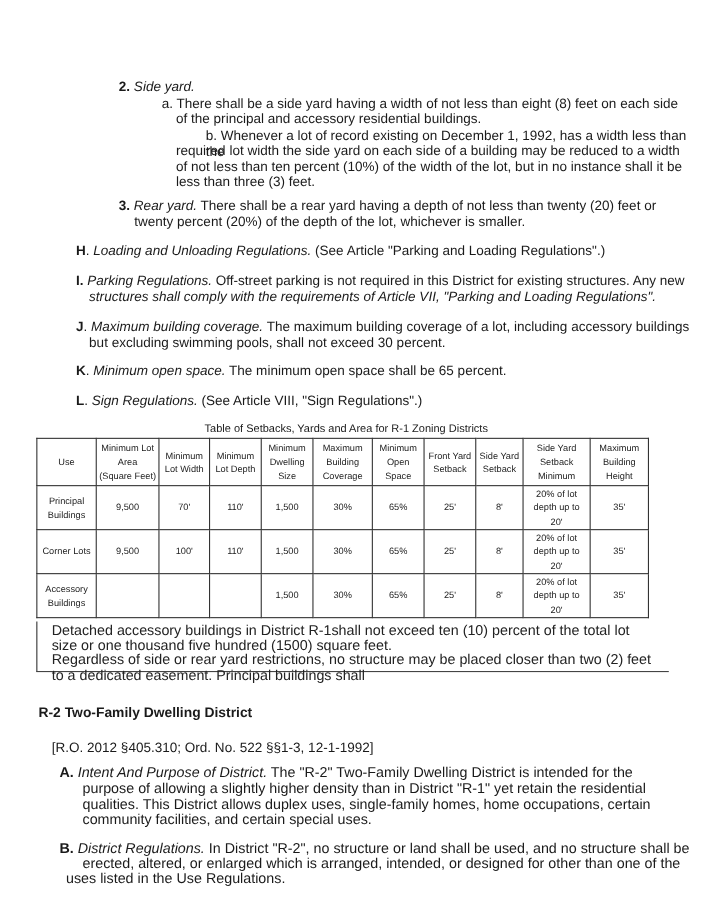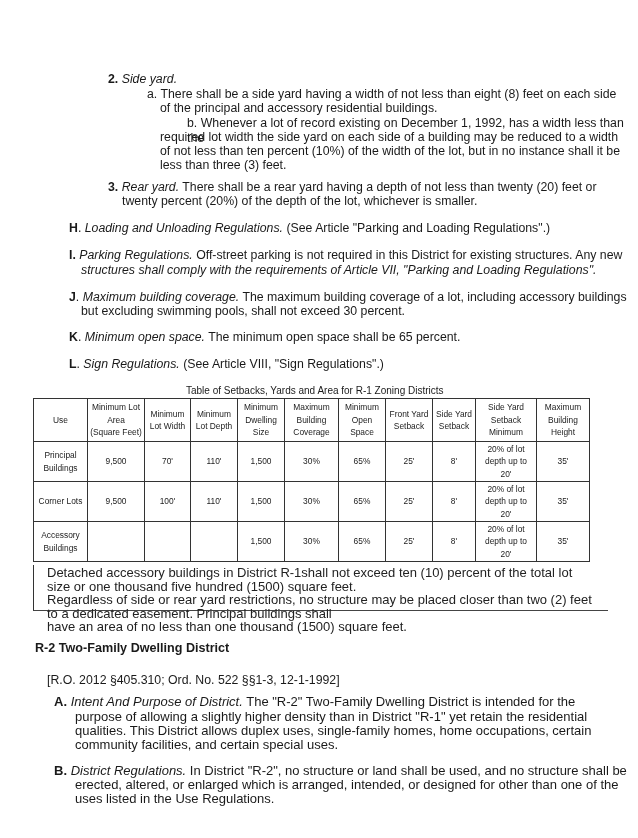--- a/index.html
+++ b/index.html
@@ -211,32 +211,31 @@
           <div>20'</div>
         </td>
         <td>35'</td>
       </tr>
 </tbody>
   </table>
 
 <div class="note">
   <div>Detached accessory buildings in District R-1shall not exceed ten (10) percent of the total lot size or one thousand five hundred (1500) square feet.</div>
   <div>Regardless of side  or rear yard restrictions, no structure may be placed closer than two (2) feet to a dedicated easement. Principal buildings shall</div>
-  <div>have an area of no less than one thousand (1500) square feet.</div>
 </div>
 
 <div class="abs h2" style="left:35px; top:641px;">R-2 Two-Family Dwelling District</div>
 <div class="abs cite" style="left:35px; top:673px;">[R.O. 2012 §405.310;  Ord.  No.  522  §§1-3,  12-1-1992]</div>
 
 <div class="abs rp" style="left:54px; top:694px;">
   <span class="lbl">A.</span>
   <span class="it">Intent And Purpose of District.</span><span>  The "R-2" Two-Family Dwelling District is intended for the</span>
 </div>
 <div class="abs rp" style="left:75px; top:709px;">purpose of allowing a slightly higher density than in District "R-1" yet retain the residential</div>
 <div class="abs rp" style="left:75px; top:723px;">qualities. This District allows duplex uses, single-family homes, home occupations, certain</div>
 <div class="abs rp" style="left:75px; top:737px;">community facilities, and certain special uses.</div>
 
 <div class="abs rp" style="left:54px; top:763px;">
   <span class="lbl">B.</span>
   <span class="it">District Regulations.</span><span>   In District "R-2", no structure or land shall be used, and no structure shall be</span>
 </div>
 <div class="abs rp" style="left:75px; top:777px;">erected, altered, or enlarged which is arranged, intended, or designed for  other than one of the</div>
-<div class="abs rp" style="left:75px; top:791px;text-align:center;">uses listed in the Use Regulations.</div>
+<div class="abs rp" style="left:60px; top:791px;text-align:center;">uses listed in the Use Regulations.</div>
 
 </body></html>

